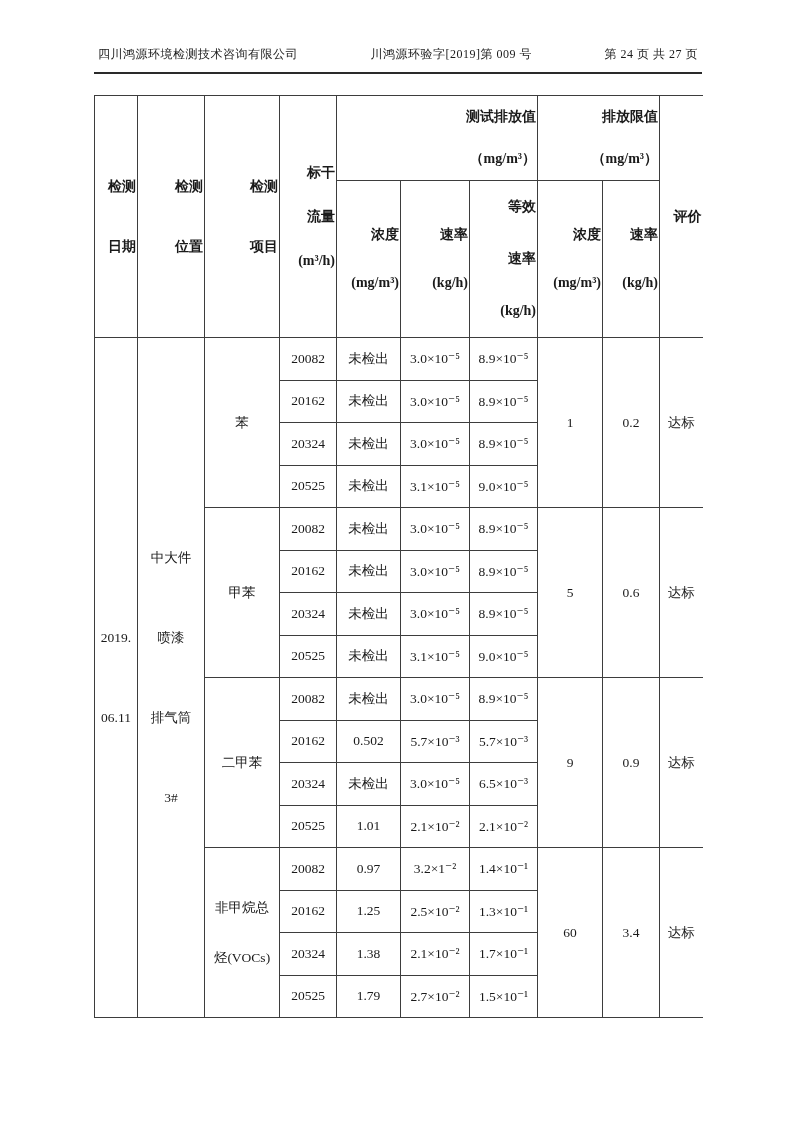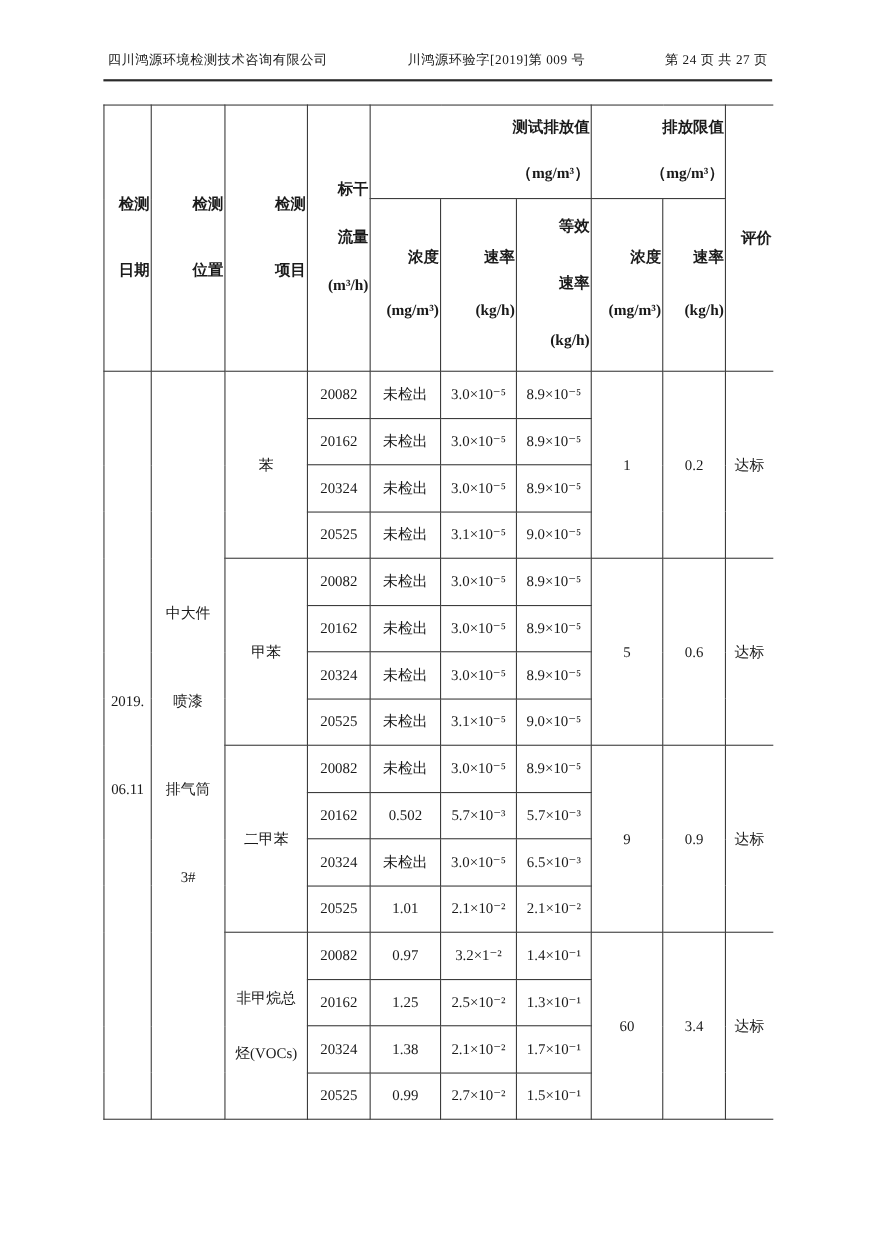--- a/index.html
+++ b/index.html
@@ -208,20 +208,20 @@
         <td>1.3×10⁻¹</td>
       </tr>
       <tr>
         <td>20324</td>
         <td>1.38</td>
         <td>2.1×10⁻²</td>
         <td>1.7×10⁻¹</td>
       </tr>
       <tr>
         <td>20525</td>
-        <td>0.99</td>
+        <td>1.79</td>
         <td>2.7×10⁻²</td>
         <td>1.5×10⁻¹</td>
       </tr>
     </tbody>
   </table>
 
 </div>
 
 </body></html>

